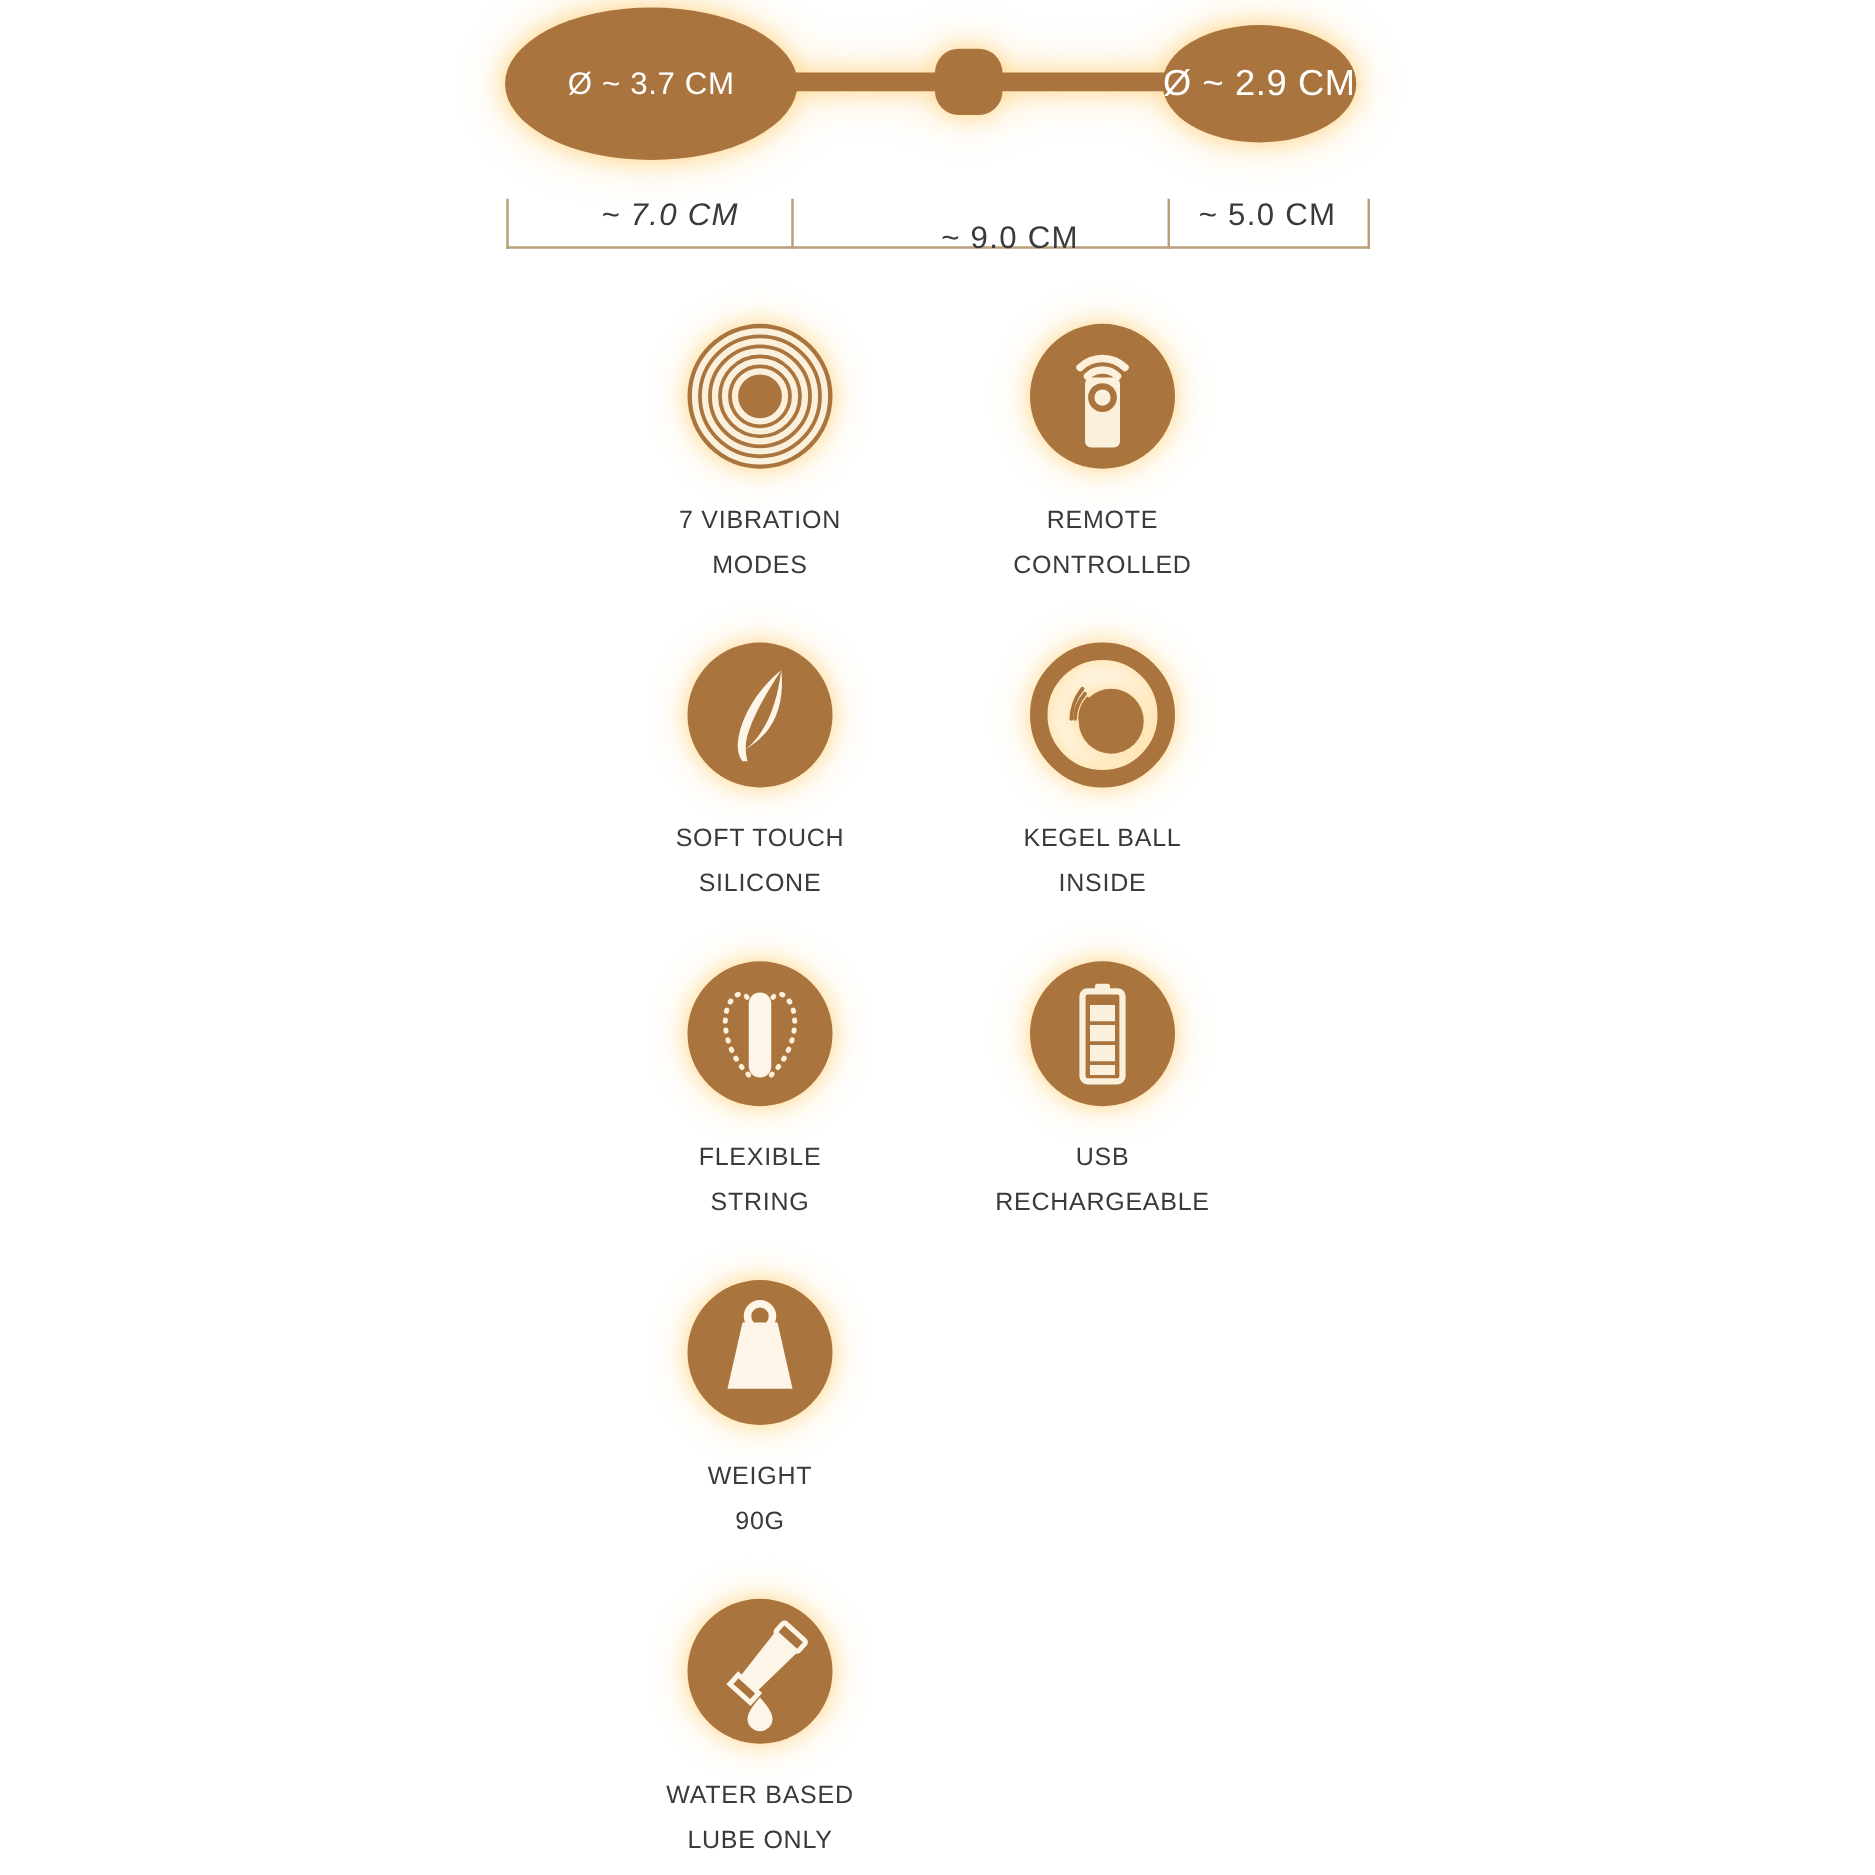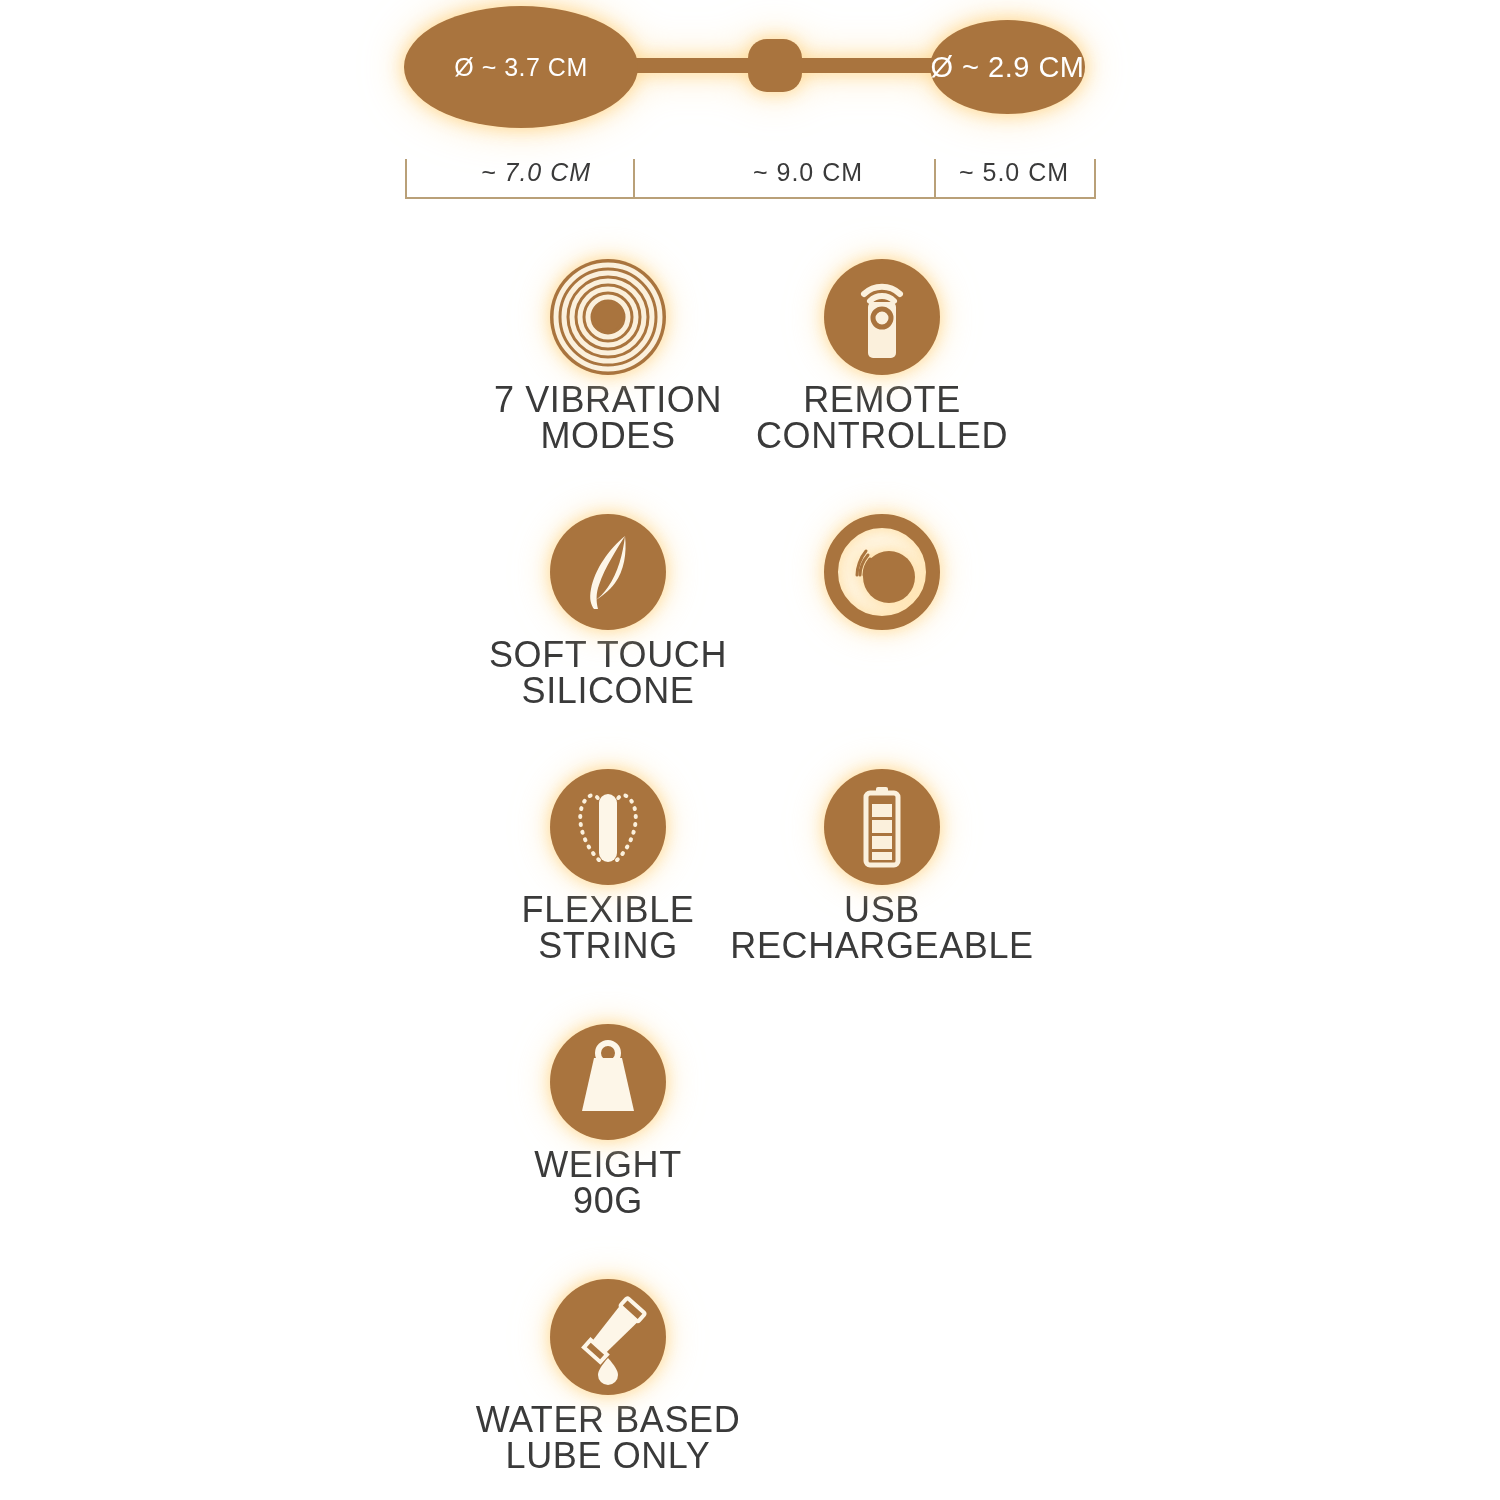--- a/index.html
+++ b/index.html
@@ -143,22 +143,22 @@
     width: 118px;
     height: 118px;
     margin: 0 auto;
     position: relative;
     filter: drop-shadow(0 0 8px rgba(255, 216, 145, .9))
             drop-shadow(0 0 16px rgba(255, 228, 175, .6));
   }
   .icon-wrap svg { display: block; width: 118px; height: 118px; }
 
   .feature-label {
-    margin-top: 6px;
-    font-size: 36px;
+    margin-top: 22px;
+    font-size: 20px;
     line-height: 36px;
     letter-spacing: .6px;
     color: #3a3a3a;
     font-weight: 400;
   }
   .feature-label .l2 { display: block; text-align: center; }
 </style>
 </head>
 <body>
 
@@ -178,21 +178,21 @@
 <div id="measure-scale">
   <div class="scale-line"></div>
   <div class="scale-tick" style="left:405px;"></div>
   <div class="scale-tick" style="left:633px;"></div>
   <div class="scale-tick" style="left:934px;"></div>
   <div class="scale-tick" style="left:1094px;"></div>
 
   <div class="scale-seg" style="left:422px;width:228px;font-style:italic;">
     <span>~ 7.0 CM</span>
   </div>
-  <div class="scale-seg" style="left:633px;width:350px;">
+  <div class="scale-seg" style="left:633px;width:350px;margin-top:18px;">
     <span>~ 9.0 CM</span>
   </div>
   <div class="scale-seg" style="left:934px;width:160px;">
     <span>~ 5.0 CM</span>
   </div>
 </div>
 
 <div id="feature-grid">
 
   <div class="feature-row">
@@ -250,20 +250,24 @@
     <div class="feature-cell col-right">
       <div class="icon-wrap">
         <svg viewBox="0 0 118 118">
           <circle cx="59" cy="59" r="51" fill="none" stroke="#a9743e" stroke-width="14"></circle>
           <circle cx="66" cy="64" r="26" fill="#a9743e"></circle>
           <path d="M47 46 C43 51 41 57 41 62" fill="none" stroke="#a9743e" stroke-width="3" stroke-linecap="round"></path>
           <path d="M45 42 C40 48 37 56 37 62" fill="none" stroke="#a9743e" stroke-width="3" stroke-linecap="round"></path>
           <path d="M43 38 C37 45 34 55 34 62" fill="none" stroke="#a9743e" stroke-width="3" stroke-linecap="round"></path>
         </svg>
       </div>
+      <div class="feature-label">
+        <span>KEGEL BALL</span>
+        <span class="l2">INSIDE</span>
+      </div>
     </div>
   </div>
 
   <div class="feature-row">
     <div class="feature-cell col-left">
       <div class="icon-wrap">
         <svg viewBox="0 0 118 118">
           <circle cx="59" cy="59" r="58" fill="#a9743e"></circle>
           <path d="M50 92 C30 72 26 42 38 30 C46 22 53 32 55 48" fill="none" stroke="#fbf0dc" stroke-width="4" stroke-linecap="round" stroke-dasharray="1 7"></path>
           <path d="M68 92 C88 72 92 42 80 30 C72 22 65 32 63 48" fill="none" stroke="#fbf0dc" stroke-width="4" stroke-linecap="round" stroke-dasharray="1 7"></path>

